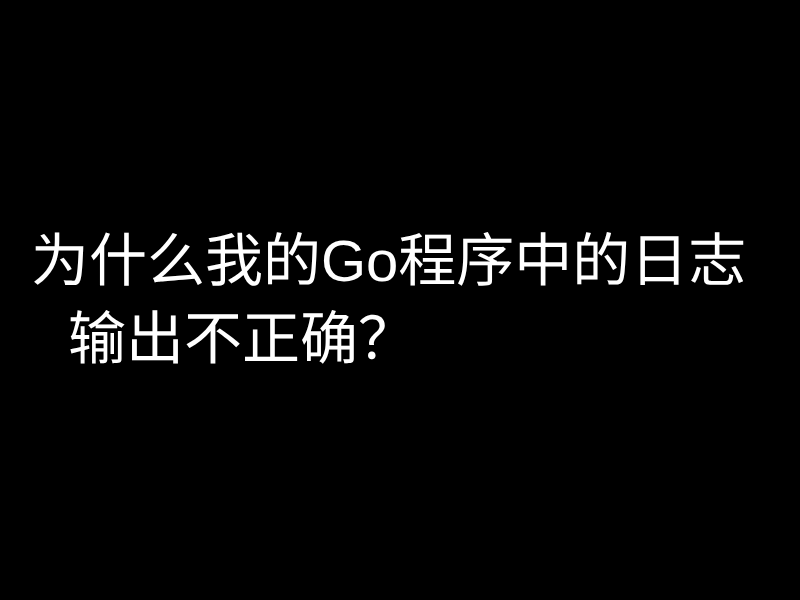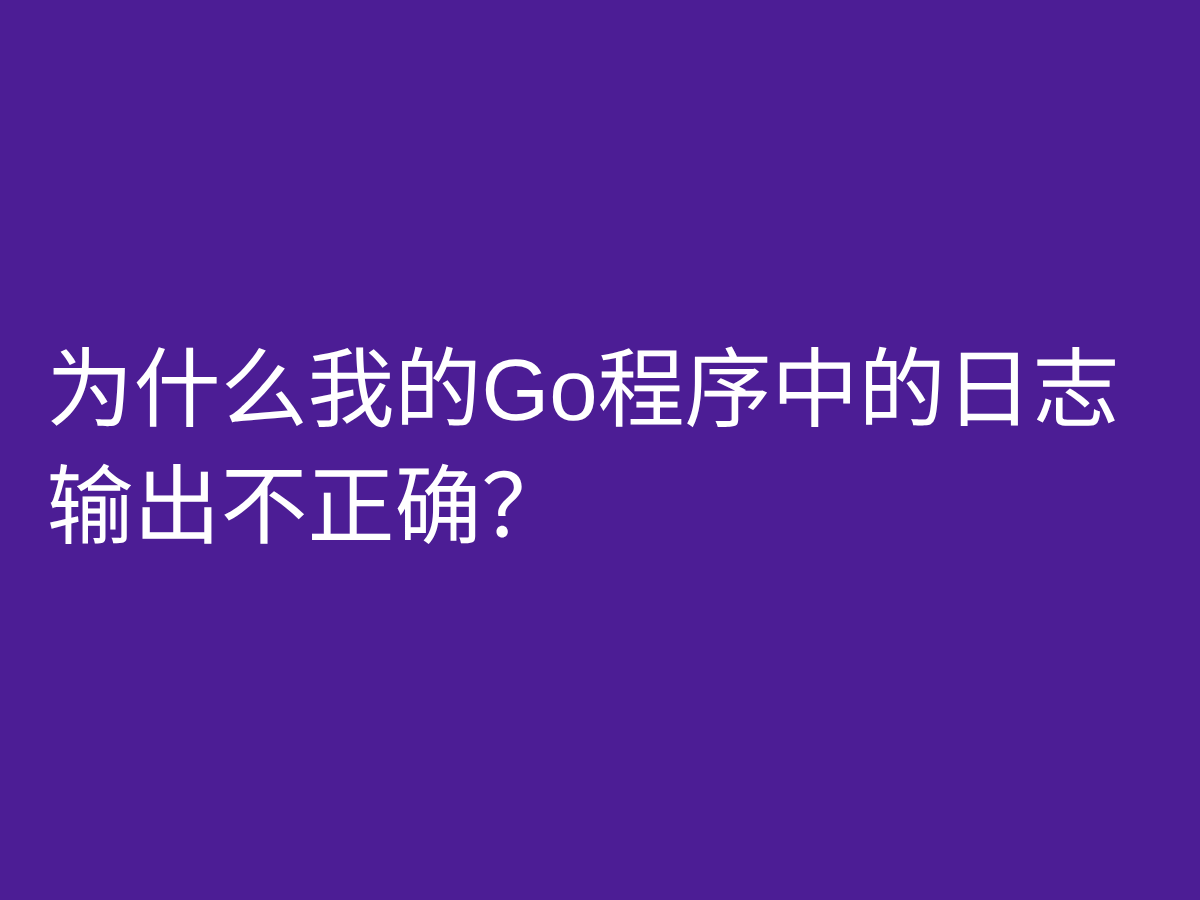--- a/index.html
+++ b/index.html
@@ -44,23 +44,23 @@
     letter-spacing: 0px;
     white-space: pre;
     text-align: left;
     margin: 0;
     padding: 0;
   }
 </style>
 </head>
 <body>
 
-<div id="card" style="background: #4c1d95;">
+<div id="card" style="background: #000000;">
 
   <div id="title-block">
 
     <span class="title-line" style="color: rgb(255, 255, 255);">为什么我的Go程序中的日志</span>
 
-    <span class="title-line" style="color: rgb(255, 255, 255);">输出不正确？</span>
+    <span class="title-line" style="color: rgb(255, 255, 255); margin-left: 37px;">输出不正确？</span>
 
   </div>
 
 </div>
 
 </body></html>

